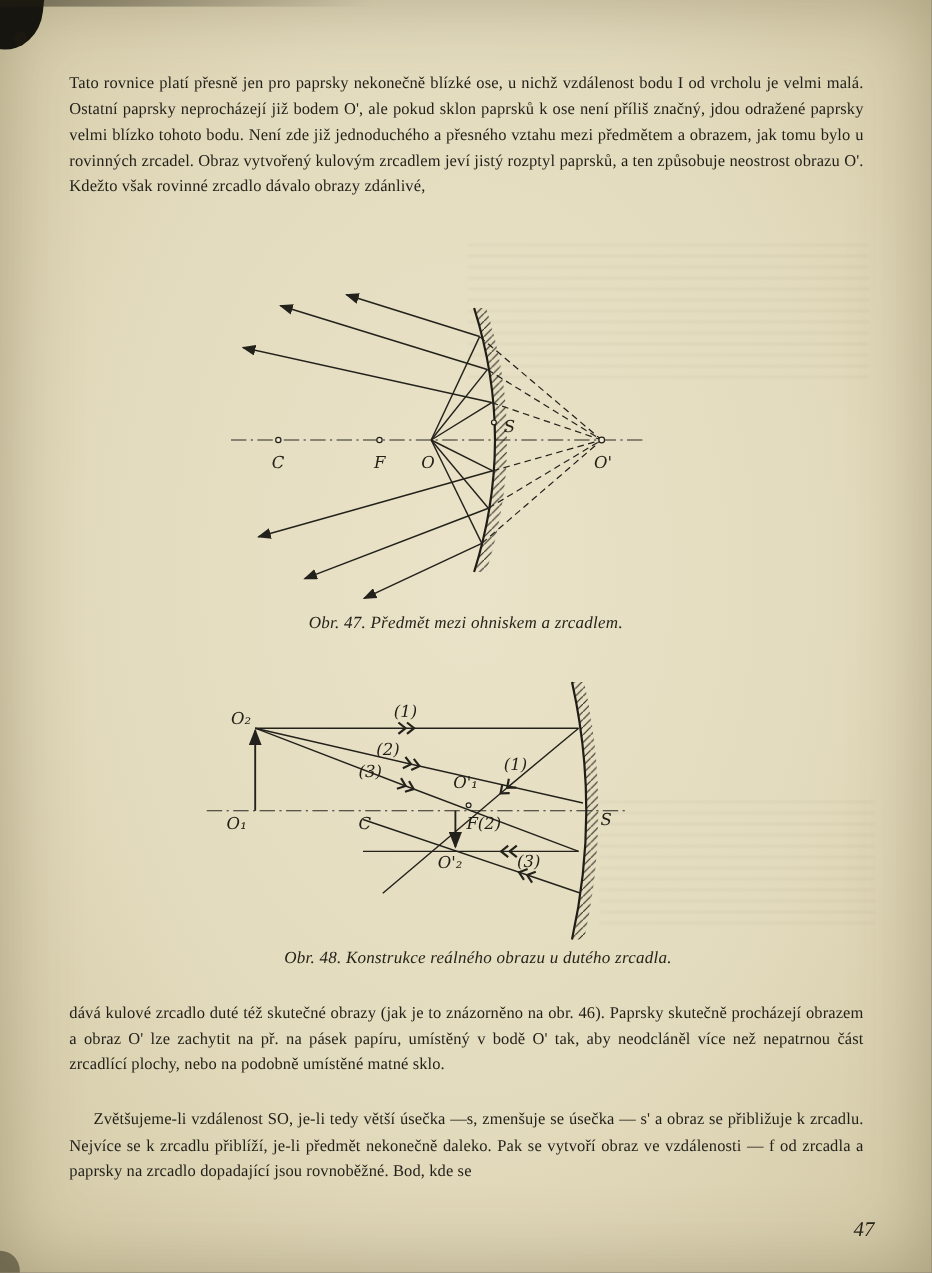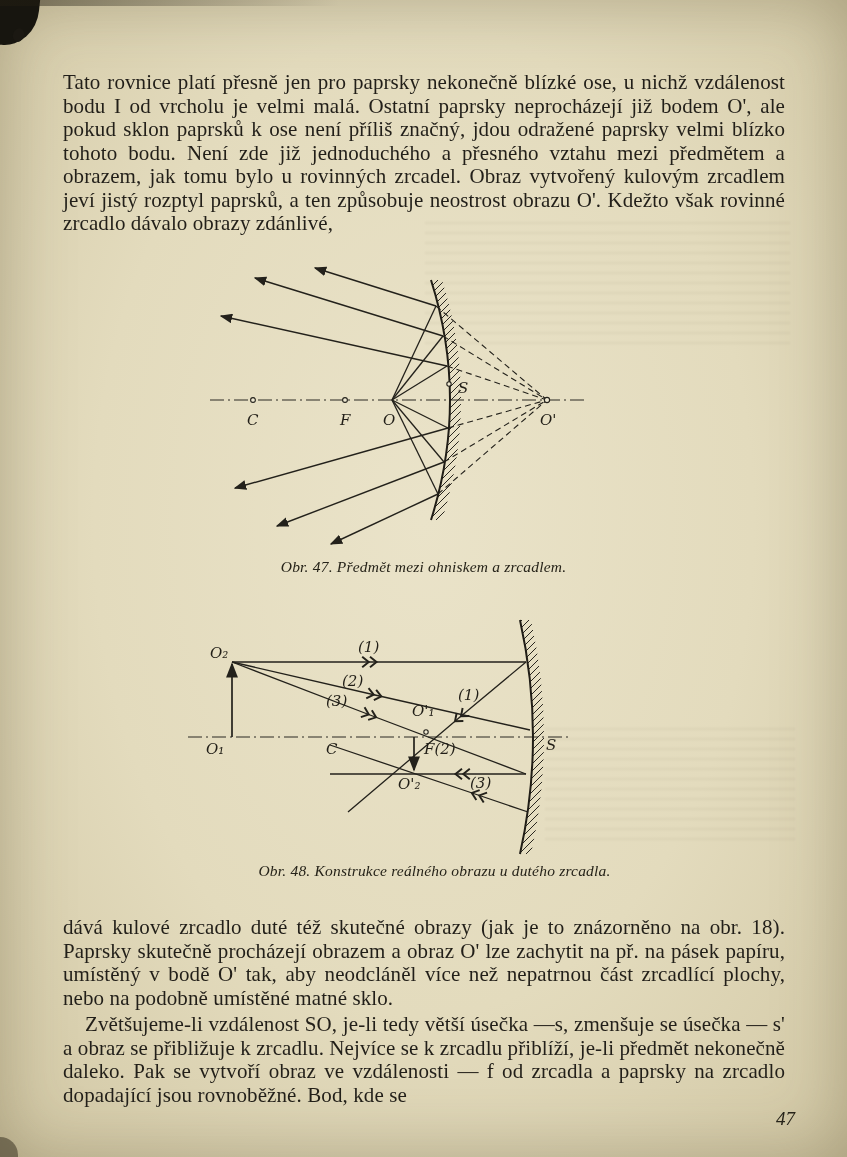--- a/index.html
+++ b/index.html
@@ -8,21 +8,21 @@
     width:847px;height:1157px;
     margin:0 auto;
     background:radial-gradient(ellipse at 50% 45%, #eae3c9 0%, #e3dbbd 55%, #d2c8a5 100%);
     box-shadow:inset 0 0 70px rgba(90,78,46,.35);
     overflow:hidden;
     font-family:"Liberation Serif","DejaVu Serif",serif;
     color:#221f19;
   }
   .bodytext{
     position:absolute;left:63px;width:722px;
-    font-size:21px;line-height:23.5px;text-align:justify;
+    font-size:15px;line-height:23.5px;text-align:justify;
     letter-spacing:.1px;
   }
   .indented{text-indent:22px;}
   .caption{
     position:absolute;left:0;right:0;text-align:center;
     font-style:italic;font-size:15.5px;letter-spacing:.2px;color:#262319;
   }
   .pagenum{
     position:absolute;right:52px;top:1108px;
     font-style:italic;font-size:19px;color:#262319;text-align:center;
@@ -163,18 +163,18 @@
     <text x="26" y="142">O₁</text>
     <text x="146" y="142">C</text>
     <text x="244" y="142">F(2)</text>
     <text x="366" y="138">S</text>
     <text x="218" y="177">O'₂</text>
     <text x="290" y="176">(3)</text>
   </svg>
 
   <div class="caption" style="top:862px;margin-left:22px;">Obr. 48. Konstrukce reálného obrazu u dutého zrcadla.</div>
 
-  <p class="bodytext" style="top:895px;">dává kulové zrcadlo duté též skutečné obrazy (jak je to znázorněno na obr. 18). Paprsky skutečně procházejí obrazem a obraz O' lze zachytit na př. na pásek papíru, umístěný v bodě O' tak, aby neodcláněl více než nepatrnou část zrcadlící plochy, nebo na podobně umístěné matné sklo.</p>
+  <p class="bodytext" style="top:895px;">dává kulové zrcadlo duté též skutečné obrazy (jak je to znázorněno na obr. 46). Paprsky skutečně procházejí obrazem a obraz O' lze zachytit na př. na pásek papíru, umístěný v bodě O' tak, aby neodcláněl více než nepatrnou část zrcadlící plochy, nebo na podobně umístěné matné sklo.</p>
   <p class="bodytext indented" style="top:992px;">Zvětšujeme-li vzdálenost SO, je-li tedy větší úsečka —s, zmenšuje se úsečka — s' a obraz se přibližuje k zrcadlu. Nejvíce se k zrcadlu přiblíží, je-li předmět nekonečně daleko. Pak se vytvoří obraz ve vzdálenosti — f od zrcadla a paprsky na zrcadlo dopadající jsou rovnoběžné. Bod, kde se</p>
 
   <div class="pagenum">47</div>
 
 </div>
 
 </body></html>

